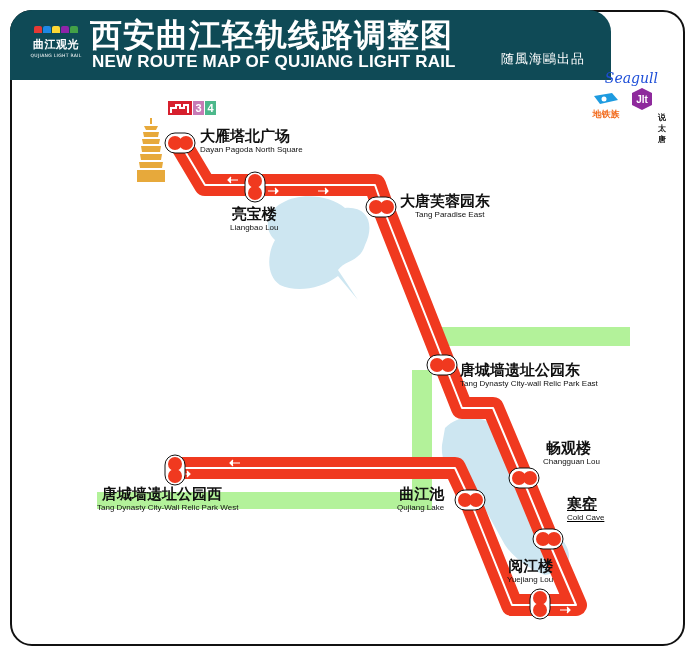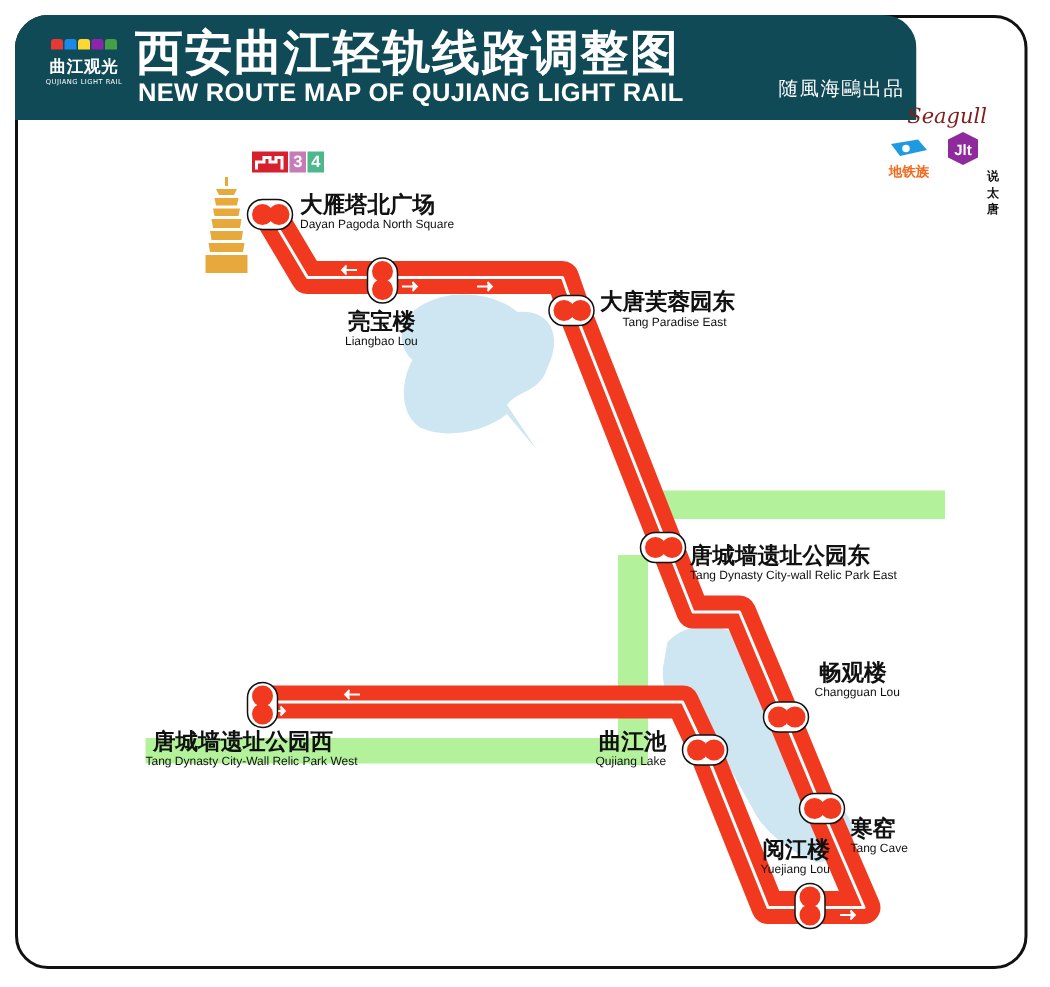--- a/index.html
+++ b/index.html
@@ -6,21 +6,21 @@
   body { width:700px; height:658px; position:relative; overflow:hidden; font-family:"DejaVu Sans", sans-serif; }
   .frame { position:absolute; left:10px; top:10px; width:675px; height:636px; border:2.5px solid #111; border-radius:22px; box-sizing:border-box; overflow:hidden; background:#fff; }
   .header { position:absolute; left:0; top:0; width:100%; height:70px; background:#0f4a56; }
   .logo { position:absolute; left:20px; top:12px; width:52px; height:48px; text-align:center; color:#fff; }
   .logo .bars { display:flex; justify-content:center; gap:1px; margin-top:4px; height:7px; }
   .logo .bars span { display:block; width:8px; height:7px; border-radius:2px 2px 0 0; }
   .logo .cn { font-size:11px; font-weight:bold; margin-top:4px; letter-spacing:0.5px; }
   .logo .en { font-size:4.5px; letter-spacing:0.3px; margin-top:1px; }
   .title-cn { position:absolute; left:80px; top:7px; color:#fff; font-size:32px; font-weight:bold; letter-spacing:1px; line-height:36px; font-family:"DejaVu Sans", sans-serif; }
   .title-en { position:absolute; left:82px; top:42px; color:#fff; font-size:17px; font-weight:bold; line-height:20px; font-family:"Liberation Sans", sans-serif; letter-spacing:0.2px; }
-  .credit { position:absolute; right:8px; top:40px; width:120px; text-align:right; }
+  .credit { position:absolute; right:8px; top:40px; width:120px; text-align:center; }
   .credit .cn { color:#fff; font-size:13px; font-family:"DejaVu Serif", serif; letter-spacing:1px; }
   .partner { position:absolute; top:80px; width:32px; text-align:center; font-size:8px; font-weight:bold; }
   .map-svg { position:absolute; left:0; top:0; }
   .st-label { position:absolute; white-space:nowrap; }
   .st-label .cn { font-size:15px; font-weight:bold; color:#111; font-family:"DejaVu Serif", serif; line-height:17px; }
   .st-label .en { font-size:8px; color:#111; font-family:"Liberation Sans", sans-serif; line-height:10px; }
   .badge { position:absolute; left:168px; top:101px; display:flex; gap:1px; }
   .badge .b-main { width:24px; height:14px; background:#d7202e; }
   .badge .b-num { width:11px; height:14px; font-size:11px; font-weight:bold; color:#fff; text-align:center; line-height:14px; font-family:"Liberation Sans", sans-serif; }
 </style>
@@ -42,21 +42,21 @@
     <div class="cn">曲江观光</div>
     <div class="en">QUJIANG LIGHT RAIL</div>
   </div>
   <div class="title-cn">西安曲江轻轨线路调整图</div>
   <div class="title-en">NEW ROUTE MAP OF QUJIANG LIGHT RAIL</div>
   <div class="credit">
     <div class="cn">随風海鷗出品</div>
   </div>
 </div>
 
-<div style="position:absolute;right:42px;top:70px;color:#7f1d1d;font-size:14px;font-style:italic;font-family:'DejaVu Serif',serif;">Seagull</div>
+<div style="position:absolute;right:42px;top:70px;color:#1d4ed8;font-size:14px;font-style:italic;font-family:'DejaVu Serif',serif;">Seagull</div>
 
 <div class="partner" style="left:590px;top:92px;">
   <svg width="28" height="14">
       <path d="M2 4 L20 1 L26 8 L8 12 Z" fill="#1e9be0"></path>
       <circle cx="12" cy="7" r="2.5" fill="#fff"></circle>
     </svg>
   <div style="color:#f26c1f;font-size:9px;">地铁族</div>
 </div>
 <div class="partner" style="left:626px;top:88px;">
   <svg width="22" height="22">
@@ -177,23 +177,23 @@
   <div class="en" style="padding-left:15px;">Tang Paradise East</div>
 </div>
 <div class="st-label" style="left:460px;top:350px;margin-top:12px;">
   <div class="cn">唐城墙遗址公园东</div>
   <div class="en">Tang Dynasty City-wall Relic Park East</div>
 </div>
 <div class="st-label" style="left:543px;top:440px;">
   <div class="cn" style="padding-left:3px;">畅观楼</div>
   <div class="en">Changguan Lou</div>
 </div>
-<div class="st-label" style="left:567px;top:544px;">
+<div class="st-label" style="left:567px;top:496px;text-decoration:underline;">
   <div class="cn">寒窑</div>
-  <div class="en">Tang Cave</div>
+  <div class="en">Cold Cave</div>
 </div>
 <div class="st-label" style="left:507px;top:558px;text-align:right;">
   <div class="cn">阅江楼</div>
   <div class="en">Yuejiang Lou</div>
 </div>
 <div class="st-label" style="left:397px;top:486px;text-align:right;">
   <div class="cn">曲江池</div>
   <div class="en">Qujiang Lake</div>
 </div>
 <div class="st-label" style="left:97px;top:486px;">

